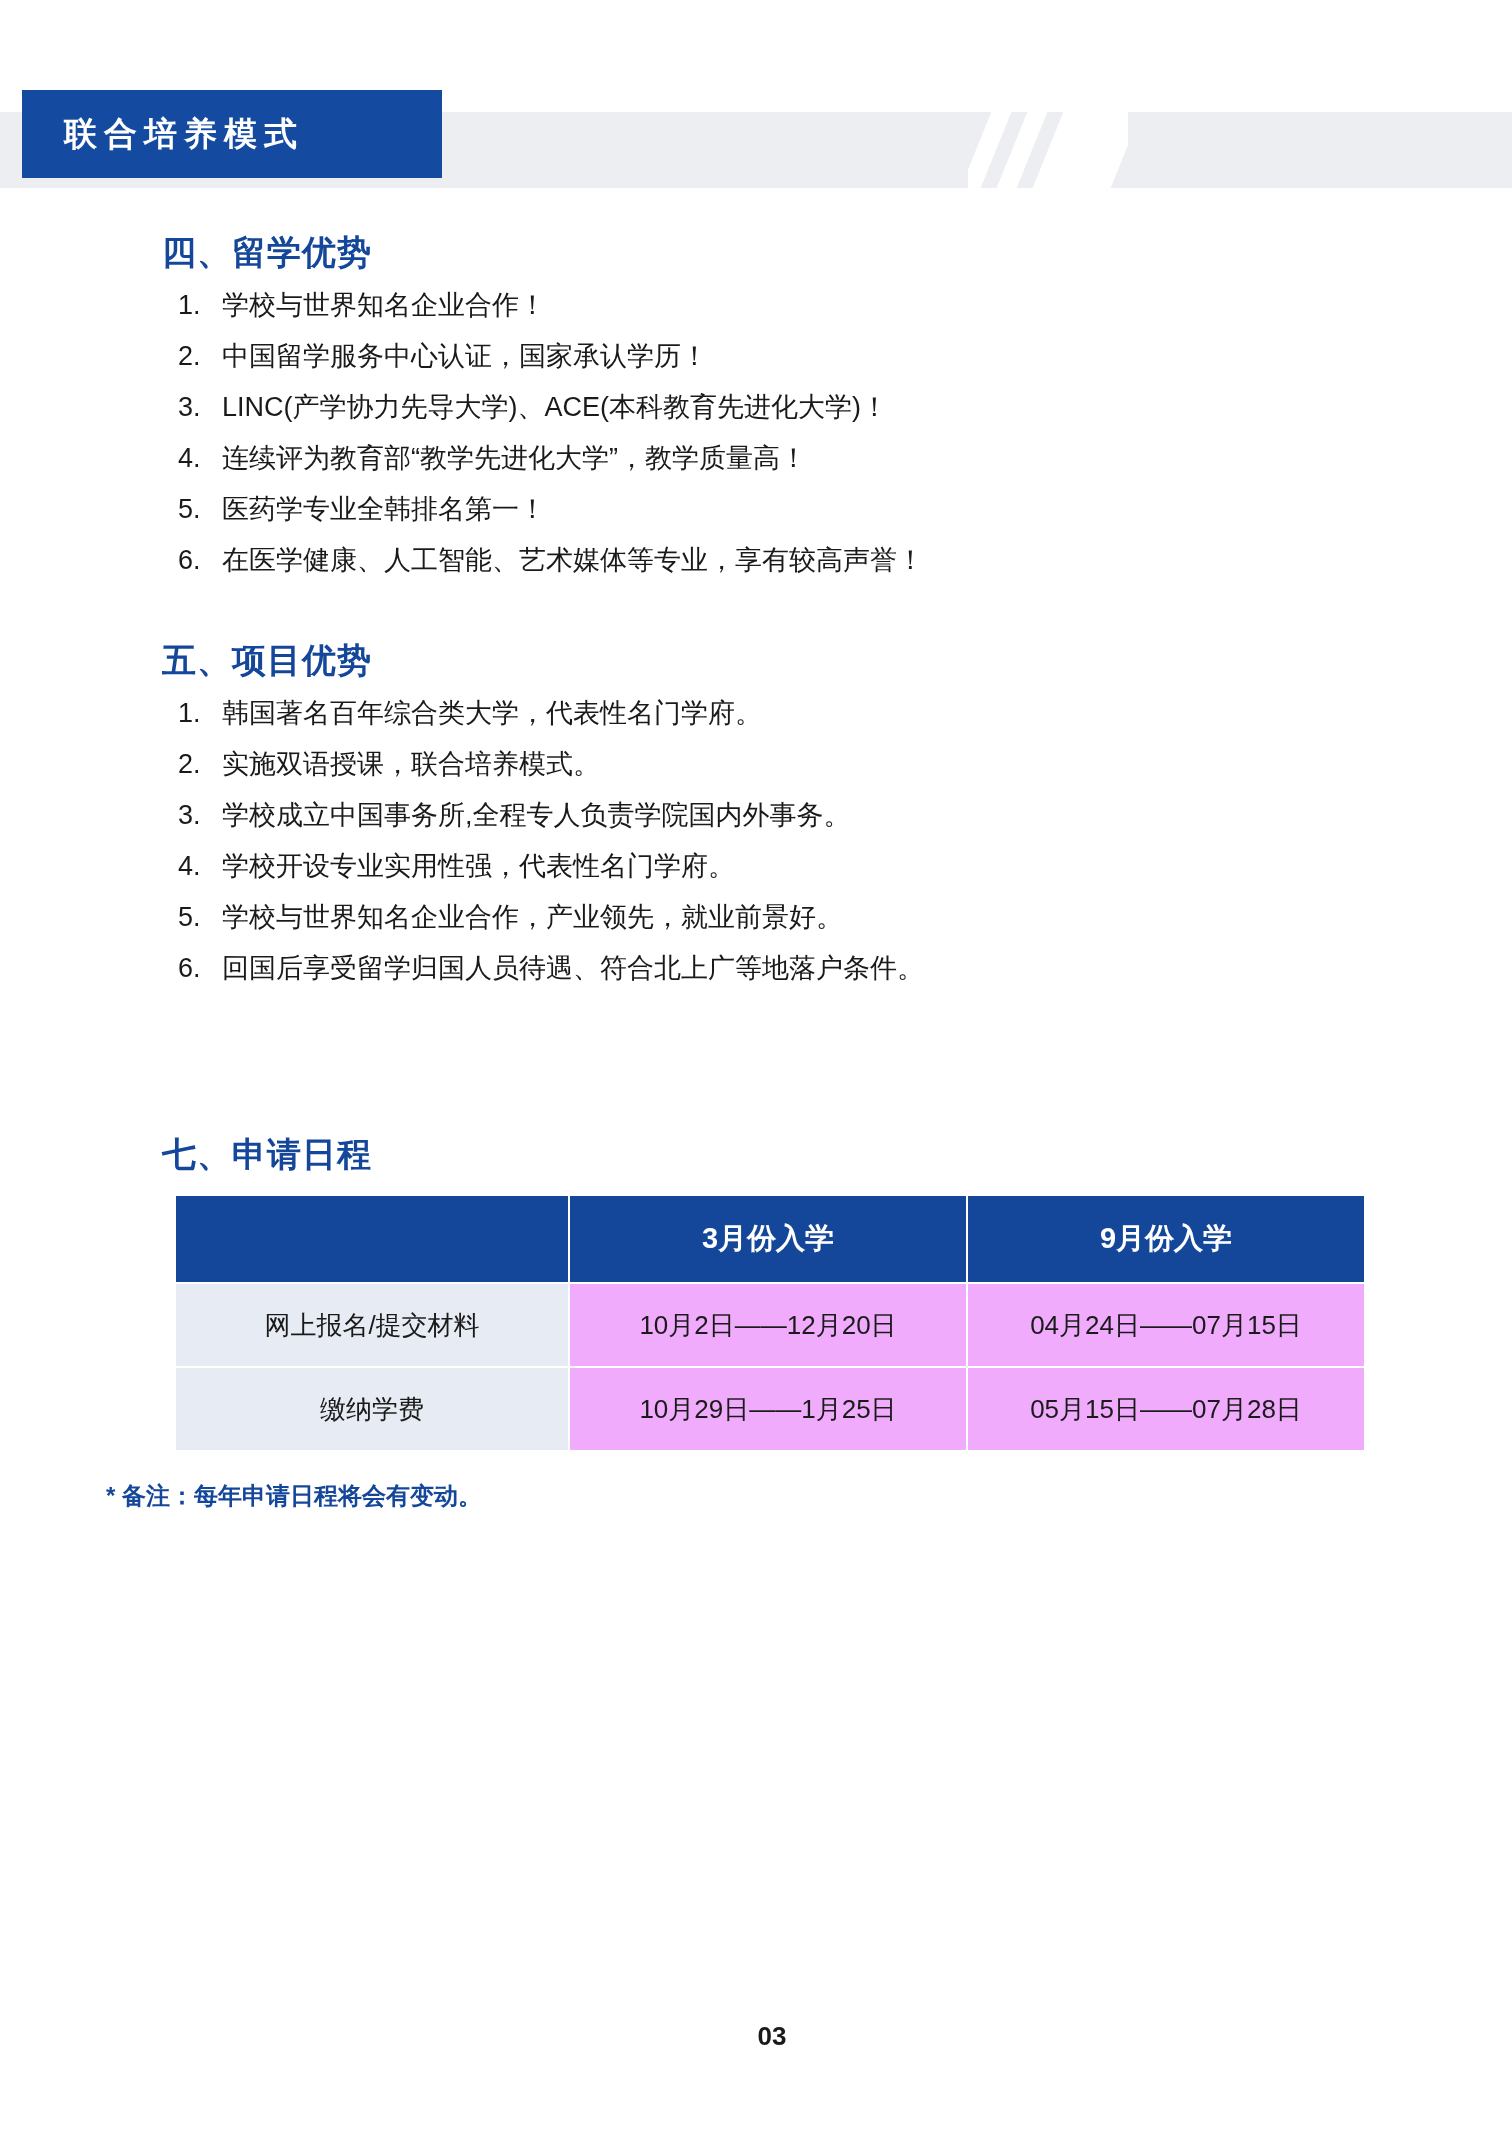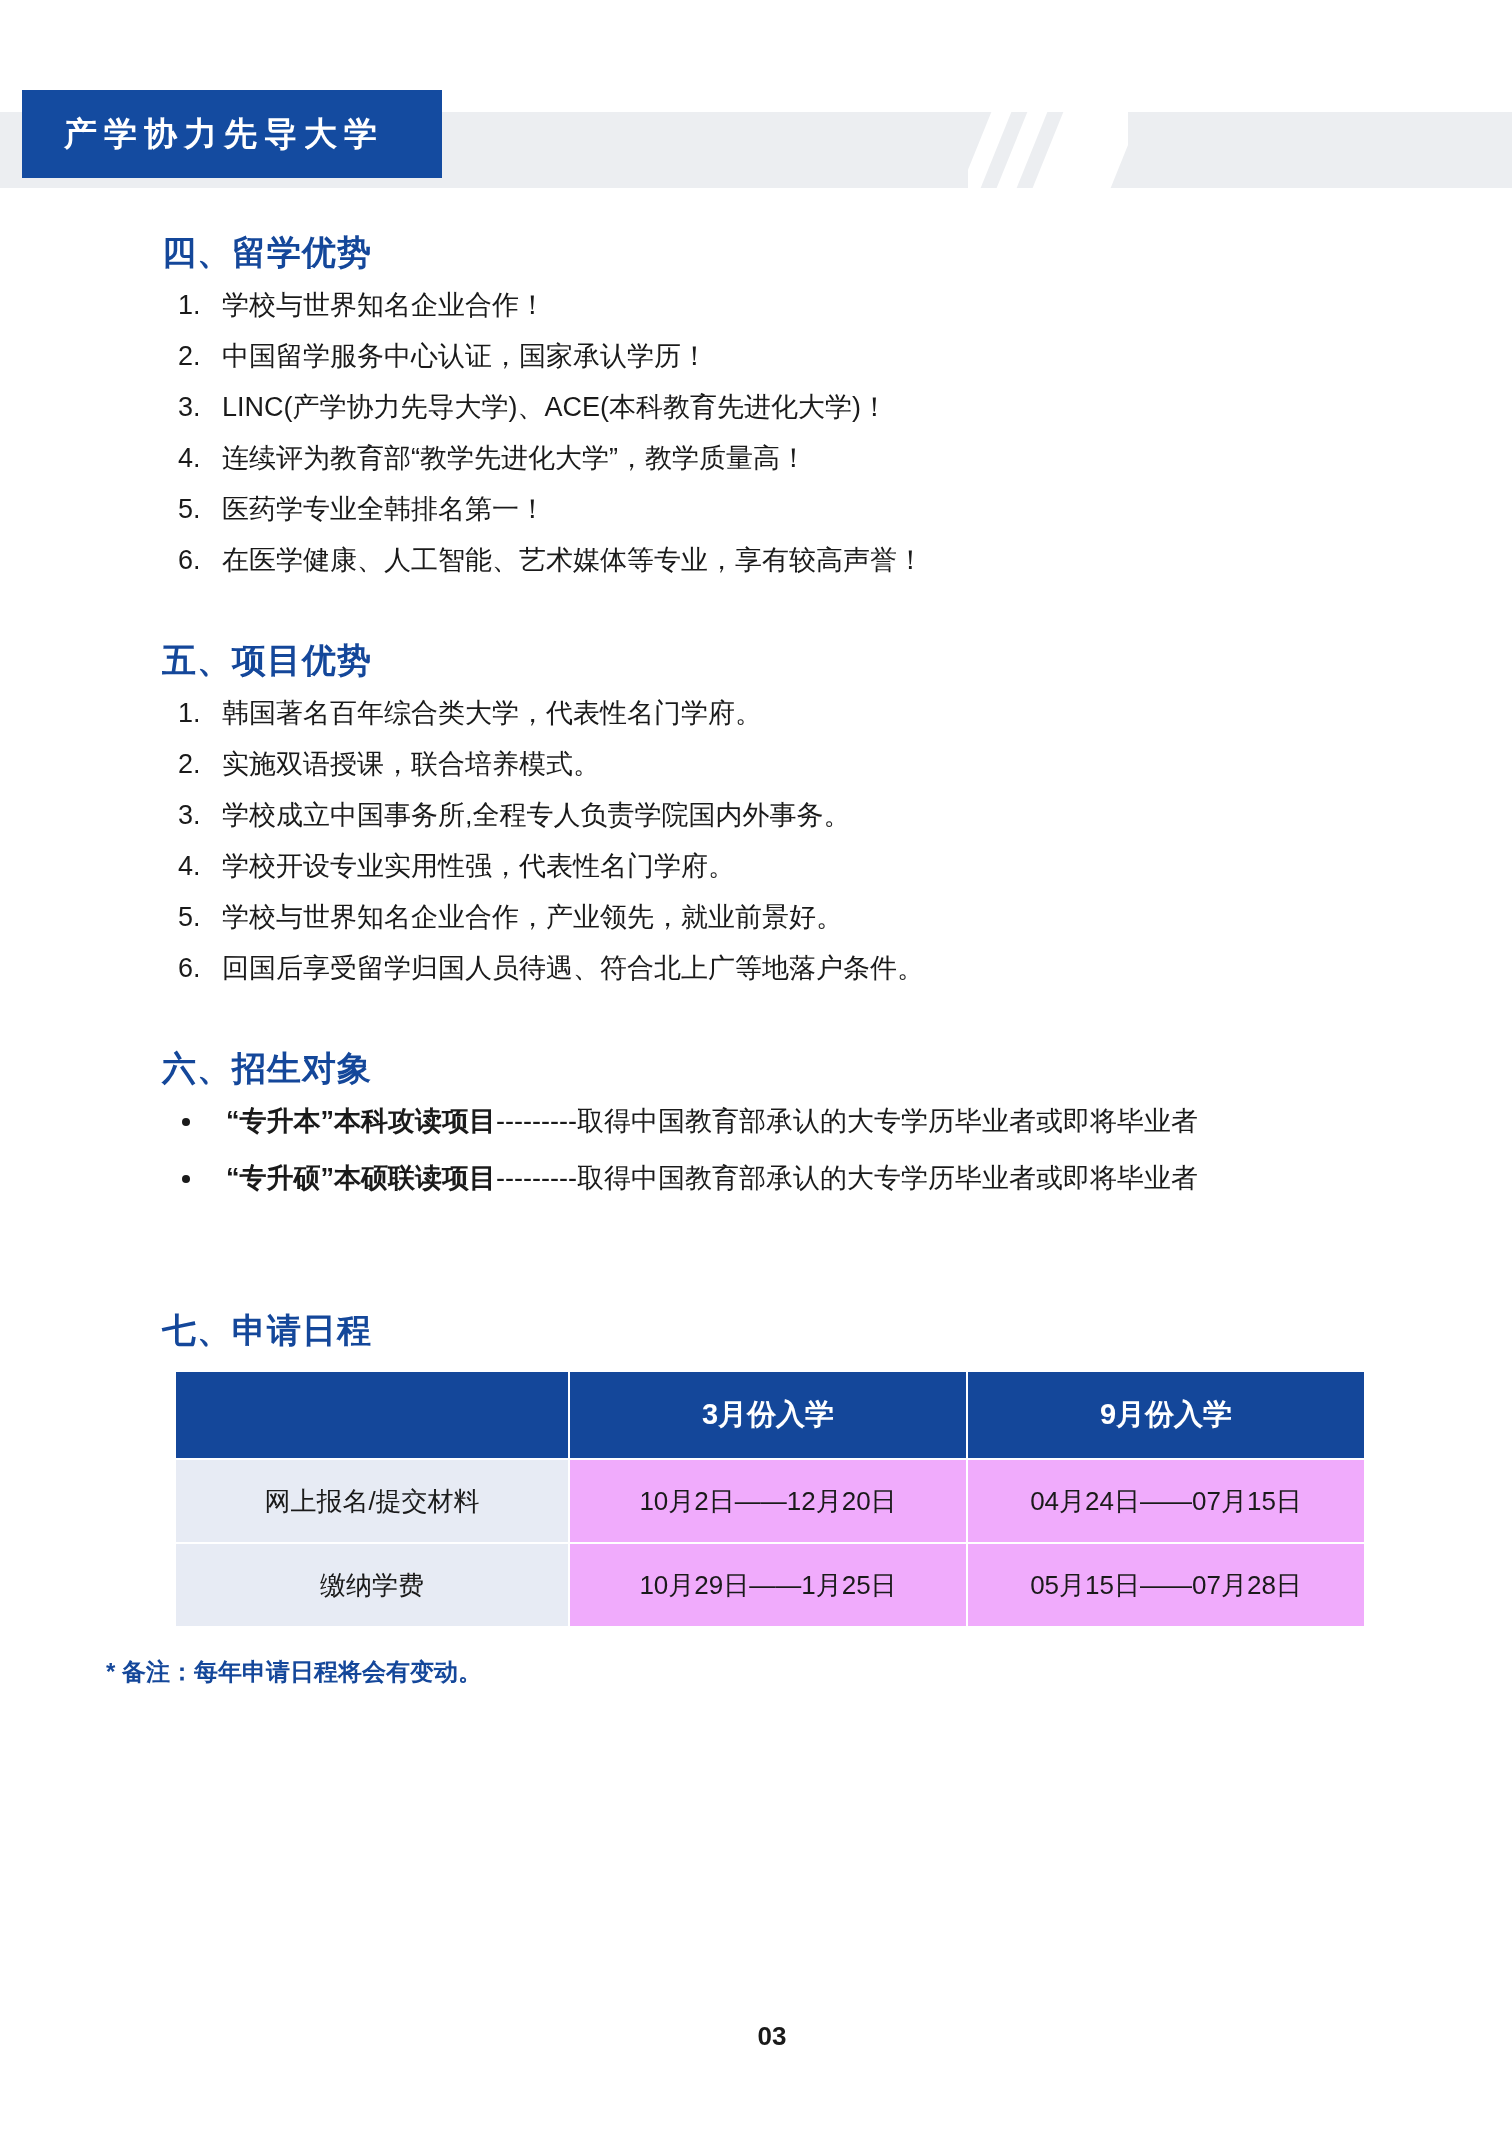--- a/index.html
+++ b/index.html
@@ -198,21 +198,21 @@
 <body>
 
 <div class="header">
   <div class="header-strip"></div>
   <div class="slash-group">
     <div class="slash s1"></div>
     <div class="slash s2"></div>
     <div class="slash s3"></div>
   </div>
   <div class="header-tab">
-    <span class="header-tab-text">产学协力先导大学</span>
+    <span class="header-tab-text">联合培养模式</span>
   </div>
 </div>
 
 <div class="content">
 
   <div class="section">
     <h2 class="section-title">四、留学优势</h2>
     <ol class="num-list">
       <li><span class="num">1.</span><span class="txt">学校与世界知名企业合作！</span></li>
       <li><span class="num">2.</span><span class="txt">中国留学服务中心认证，国家承认学历！</span></li>
@@ -232,33 +232,20 @@
       <li><span class="num">2.</span><span class="txt">实施双语授课，联合培养模式。</span></li>
       <li><span class="num">3.</span><span class="txt">学校成立中国事务所,全程专人负责学院国内外事务。</span></li>
       <li><span class="num">4.</span><span class="txt">学校开设专业实用性强，代表性名门学府。</span></li>
       <li><span class="num">5.</span><span class="txt">学校与世界知名企业合作，产业领先，就业前景好。</span></li>
       <li><span class="num">6.</span><span class="txt">回国后享受留学归国人员待遇、符合北上广等地落户条件。</span></li>
     </ol>
   </div>
 
   <div class="gap-lg"></div>
 
-  <div class="section">
-    <h2 class="section-title">六、招生对象</h2>
-    <ul class="bullet-list">
-      <li>
-        <span class="dot"></span>
-        <span class="txt"><b>“专升本”本科攻读项目</b><span>---------取得中国教育部承认的大专学历毕业者或即将毕业者</span></span>
-      </li>
-      <li>
-        <span class="dot"></span>
-        <span class="txt"><b>“专升硕”本硕联读项目</b><span>---------取得中国教育部承认的大专学历毕业者或即将毕业者</span></span>
-      </li>
-    </ul>
-  </div>
 
   <div class="gap-xxl"></div>
 
   <div class="section">
     <h2 class="section-title">七、申请日程</h2>
     <div class="table-wrap">
       <table class="schedule">
         <thead>
           <tr>
             <th class="corner" style="width:390px"></th>

